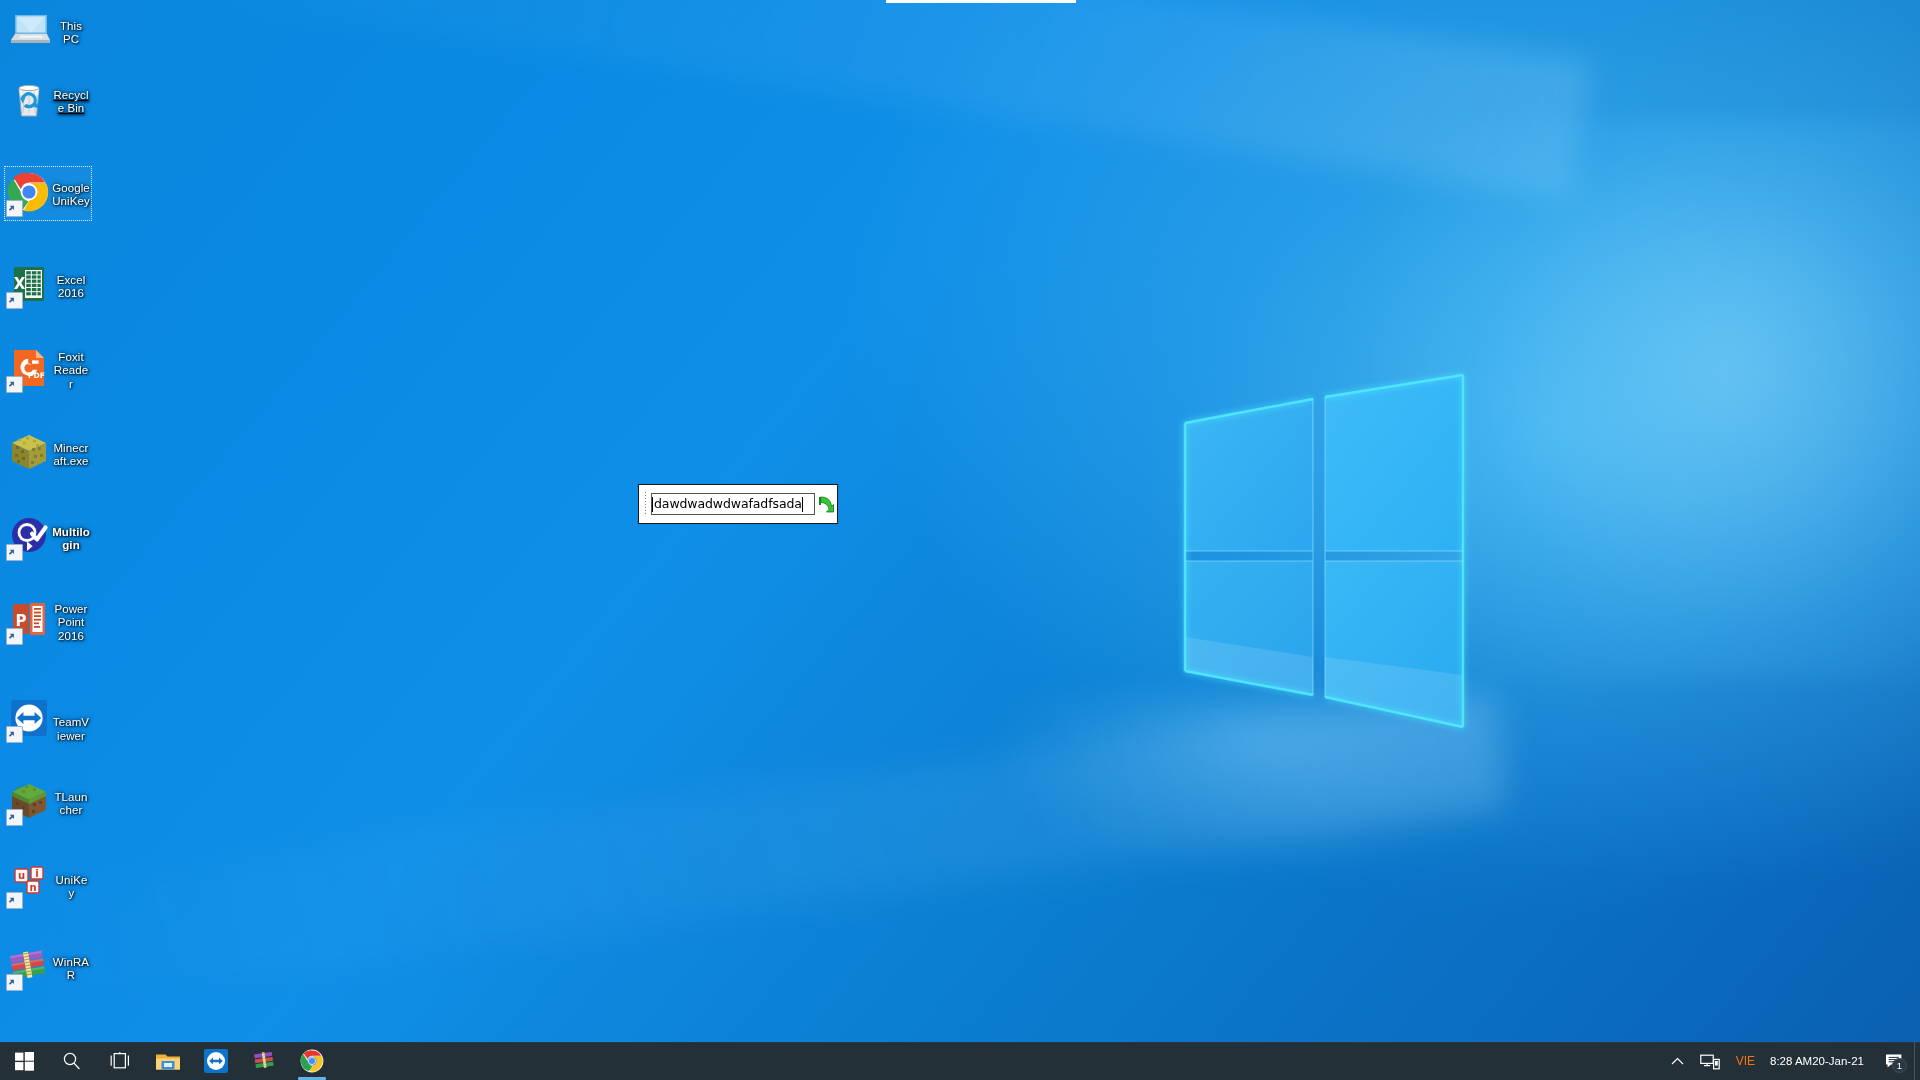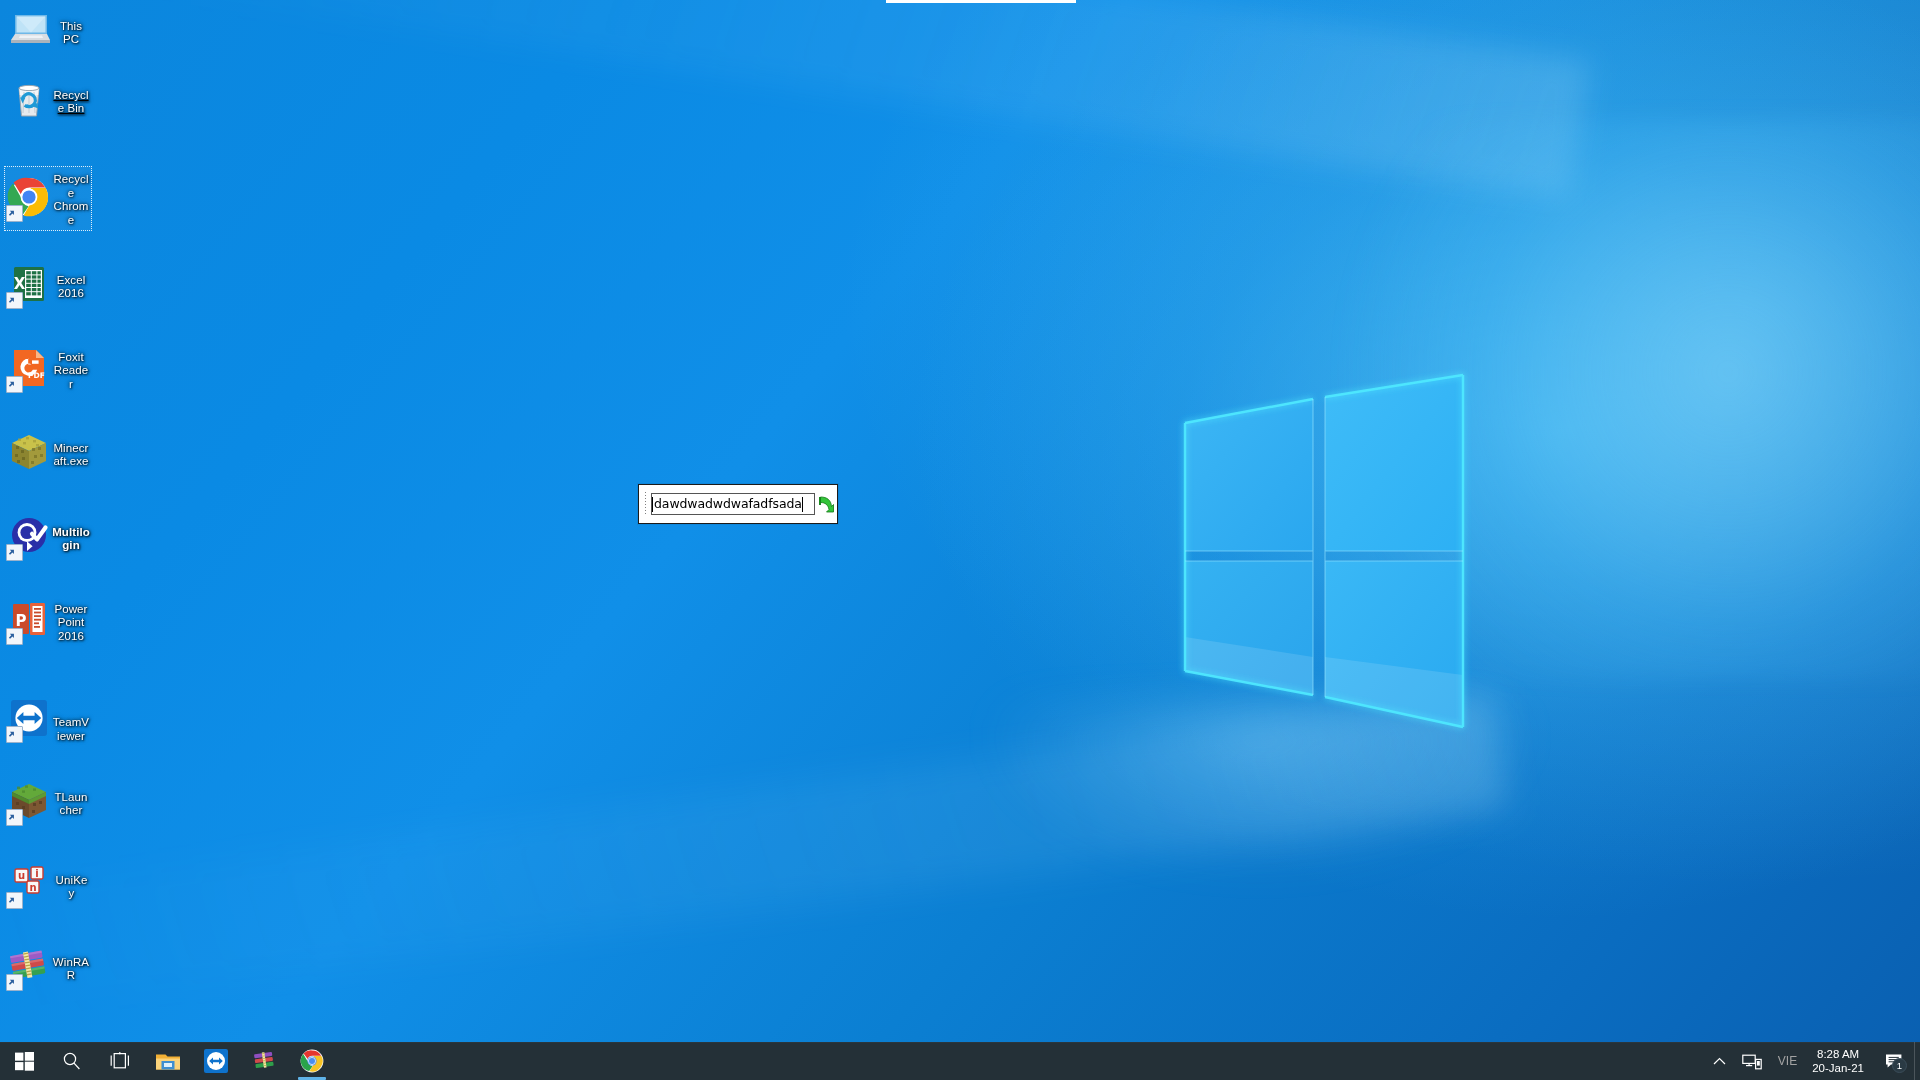--- a/index.html
+++ b/index.html
@@ -110,23 +110,23 @@
   #tb-start{ width:48px; }
   #tb-search{ width:48px; }
   #tb-taskview{ width:48px; }
   .tb-app{ width:48px; }
   .tb-active-ind{ position:absolute; bottom:0; left:10px; width:28px; height:3px;
                   background:#5fb3e8; border-radius:1px; }
   #tray{ margin-left:auto; display:flex; align-items:center; height:38px; }
   .tray-item{ display:flex; align-items:center; justify-content:center; height:38px; }
   #tray-chevron{ width:30px; }
   #tray-network{ width:34px; }
-  #tray-lang{ padding:4px 9px; color:#a3a3a3; font-size:12px; }
+  #tray-lang{ padding:4px 9px; color:#f97316; font-size:12px; }
   #tray-clock{ padding:0 10px 0 6px; color:#fff; font-size:11.5px; line-height:14px;
-               text-align:center; display:flex; flex-direction:column;
+               text-align:center; display:flex; flex-direction:row;
                align-items:center; justify-content:center; }
   #tray-notif{ width:40px; position:relative; }
   #notif-badge{
     position:absolute; right:7px; bottom:7px; width:15px; height:15px;
     border-radius:50%; background:#2a3a44; border:1px solid #3b4d59;
     color:#fff; font-size:9.5px; display:flex; align-items:center; justify-content:center;
   }
   #show-desktop{ width:6px; height:38px; border-left:1px solid rgba(255,255,255,.18); }
 </style>
 </head>
@@ -237,21 +237,21 @@
       <path d="M23 4 A19 19 0 0 1 39.4 13.6 L24 13.6 A9.4 9.4 0 0 0 14.8 20.2 L7.6 8.6 A19 19 0 0 1 23 4 Z" fill="#ea4335"></path>
       <path d="M7 9.4 L15 23.6 A9.4 9.4 0 0 0 22.6 32.3 L16.6 41 A19 19 0 0 1 7 9.4 Z" fill="#34a853"></path>
       <path d="M39.8 14.1 A19 19 0 0 1 17.6 41.4 L25.6 27.4 A9.4 9.4 0 0 0 24.4 14.1 Z" fill="#fbbc05"></path>
       <circle cx="23" cy="23" r="8.4" fill="#ffffff"></circle>
       <circle cx="23" cy="23" r="6.6" fill="#4285f4"></circle>
     </svg><div class="shortcut-ov">
           <svg width="15" height="15" viewBox="0 0 15 15">
     <path d="M10.4 3.2 L10.4 9.6 L8.2 7.4 L4.6 11 L2.8 9.2 L6.4 5.6 L4.2 3.4 Z" fill="#2b5f9e"></path>
   </svg>
         </div></div>
-      <div class="di-label">Recycle Chrome</div>
+      <div class="di-label">Google UniKey</div>
     </div>
     <div class="desk-icon" style="top: 258px;">
       <div class="di-glyph"><svg width="46" height="46" viewBox="0 0 46 46">
       <rect x="8" y="6" width="30" height="34" rx="1.5" fill="#1e7145"></rect>
       <rect x="19" y="9" width="17" height="28" fill="#ffffff"></rect>
       <g fill="#1e7145">
         <rect x="20.2" y="10.2" width="4.6" height="3.2"></rect>
         <rect x="25.8" y="10.2" width="4.6" height="3.2"></rect>
         <rect x="31.4" y="10.2" width="3.4" height="3.2"></rect>
         <rect x="20.2" y="14.4" width="4.6" height="3.2"></rect>

